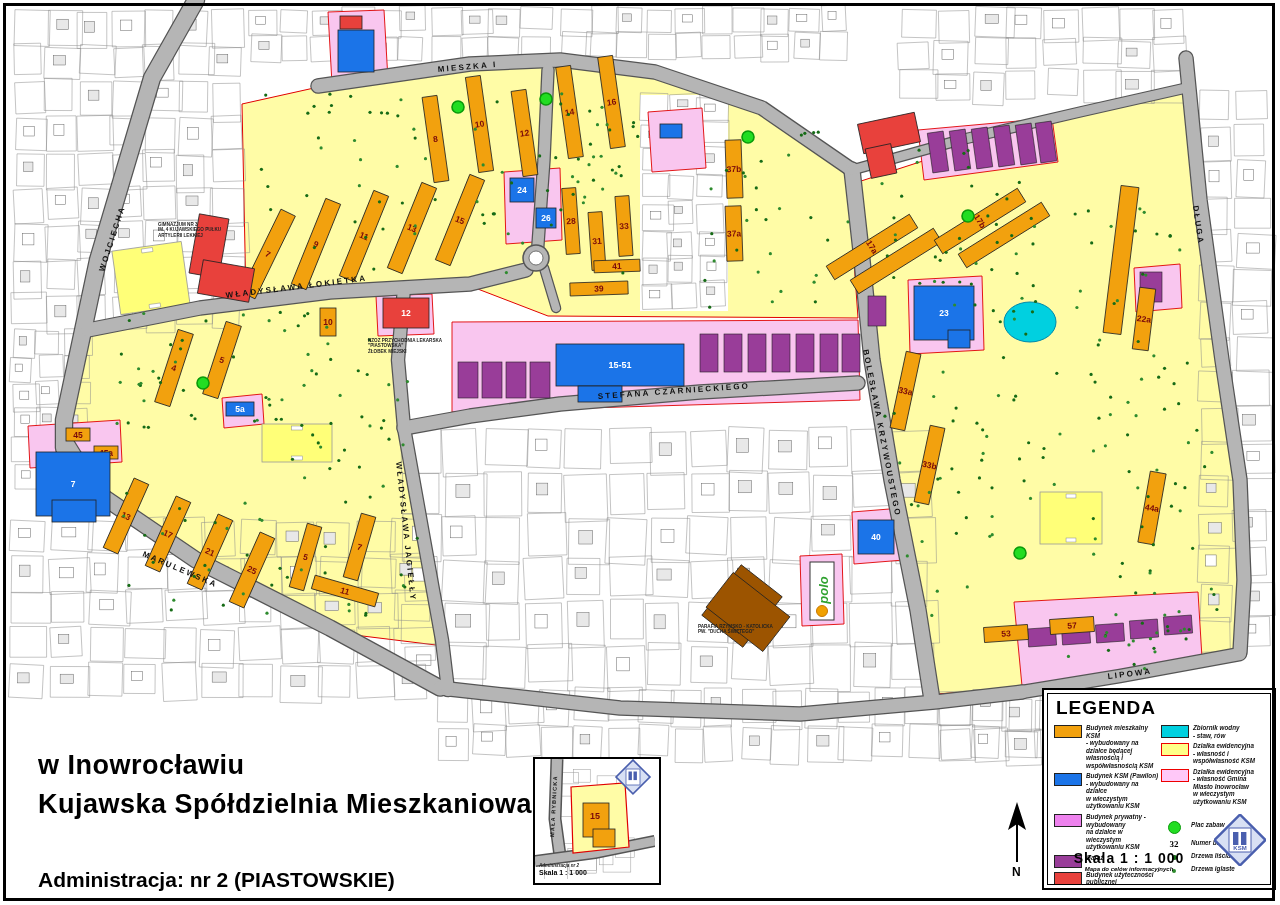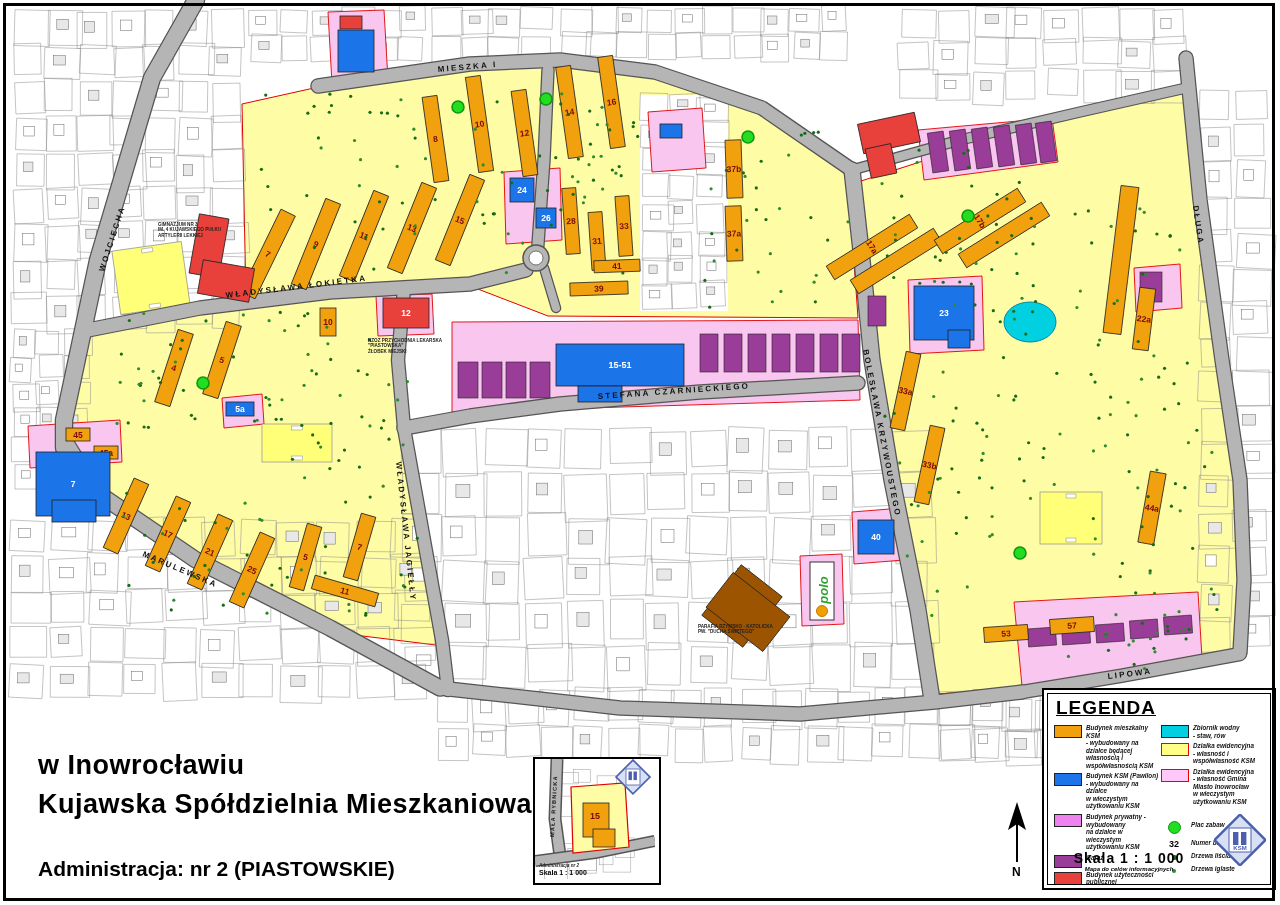--- a/index.html
+++ b/index.html
@@ -3,32 +3,32 @@
 <meta charset="utf-8">
 <style>
   html,body{margin:0;padding:0;background:#888;}
   #sheet{position:relative;width:1280px;height:905px;background:#ffffff;overflow:hidden;
          font-family:"Liberation Sans", sans-serif;}
   #mapsvg{position:absolute;left:0;top:0;}
   .frame{position:absolute;left:3px;top:3px;right:5px;bottom:4px;border:3px solid #000;pointer-events:none;}
   
   #titleblock{position:absolute;left:38px;top:746px;color:#000;}
   #titleblock .t1{font-size:27px;font-weight:bold;letter-spacing:.5px;line-height:1.45;}
-  #titleblock .t3{font-size:21px;font-weight:bold;margin-top:33px;}
+  #titleblock .t3{font-size:21px;font-weight:bold;margin-top:44px;}
   
   #legend{position:absolute;left:1042px;top:688px;width:230px;height:198px;background:#fff;
           border:2px solid #000;box-shadow:0 0 0 1px #fff inset;}
   #legend .inner{position:absolute;left:3px;top:3px;right:3px;bottom:3px;border:1px solid #000;overflow:hidden;}
-  #legend h1{font-size:19px;margin:3px 6px 2px 8px;text-decoration:underline;letter-spacing:1px;}
+  #legend h1{font-size:19px;margin:3px 6px 2px 8px;letter-spacing:1px;}
   .lgcols{display:flex;margin:0 4px;}
   .lgcol{width:50%;}
   .lgrow{display:flex;align-items:flex-start;margin:3px 0;}
   .sw{width:26px;height:11px;border:1px solid #222;flex:none;margin:1px 4px 0 2px;}
   .lgtxt{font-size:6.3px;font-weight:bold;font-style:italic;line-height:1.2;white-space:pre-line;color:#111;}
-  .symcell{width:26px;flex:none;text-align:center;margin:0 4px 0 2px;font-weight:bold;font-size:9px;}
+  .symcell{width:26px;flex:none;text-align:center;margin:0 4px 0 2px;font-weight:bold;font-size:9px;font-family:Liberation Serif, serif;}
   .dotb{display:inline-block;width:5px;height:5px;border-radius:50%;background:#166b16;}
   .dots{display:inline-block;width:4px;height:4px;border-radius:50%;background:#2e8b2e;}
   .placzabaw{display:inline-block;width:11px;height:11px;border-radius:50%;background:#22dd22;border:1.5px solid #0a9a0a;}
   #scaleline{position:absolute;left:0;right:60px;bottom:12px;text-align:center;}
   #scaleline .s1{font-size:14px;font-weight:bold;letter-spacing:1px;}
   #scaleline .s2{font-size:6px;font-weight:bold;font-style:italic;}
   
   #inset{position:absolute;left:533px;top:757px;width:124px;height:124px;background:#fff;border:2px solid #000;}
   #inset svg{position:absolute;left:0;top:0;}
 </style>

